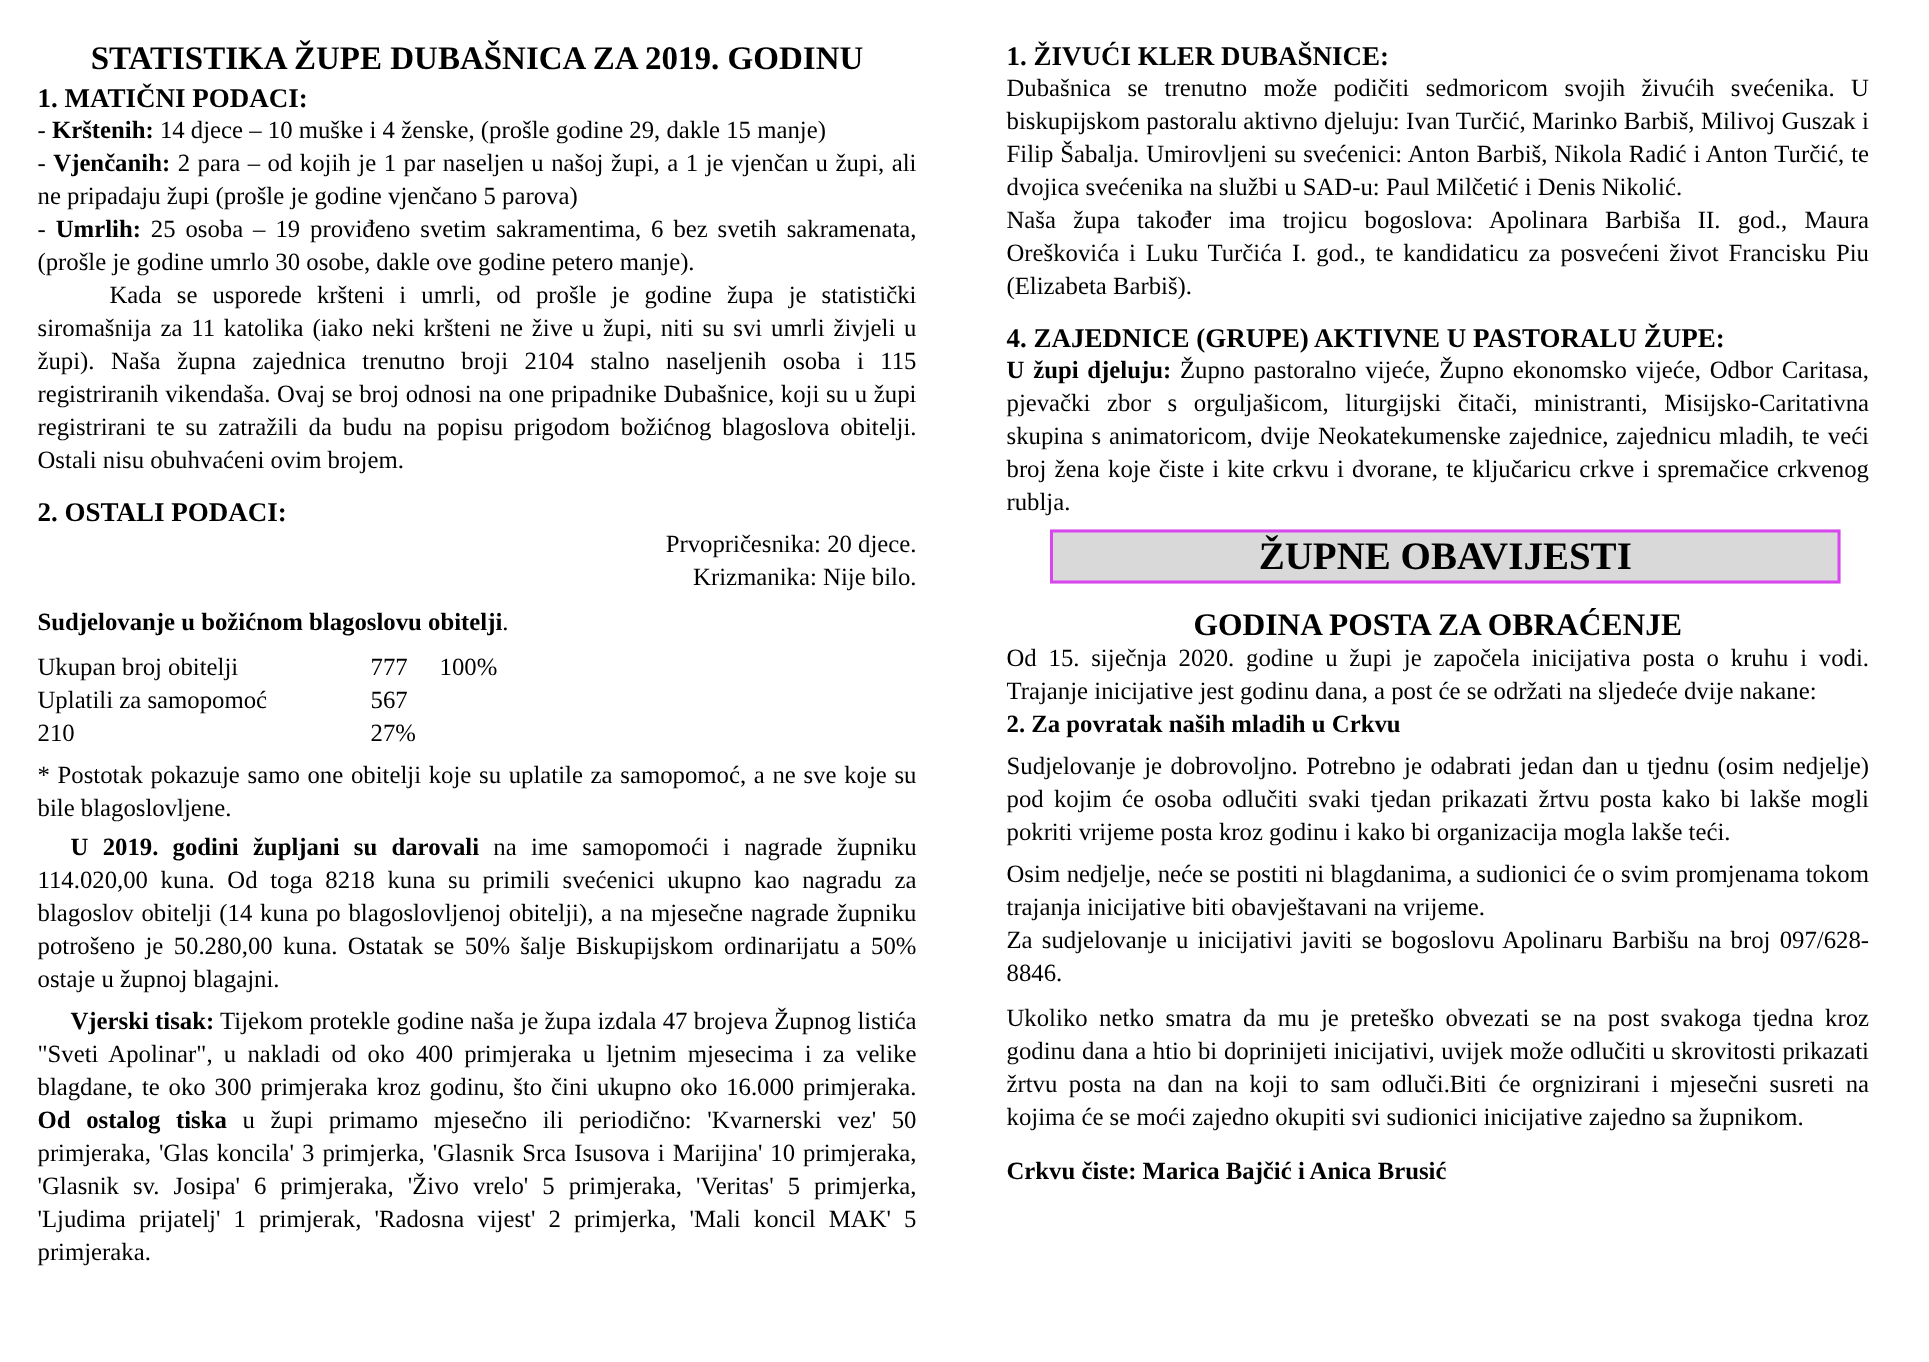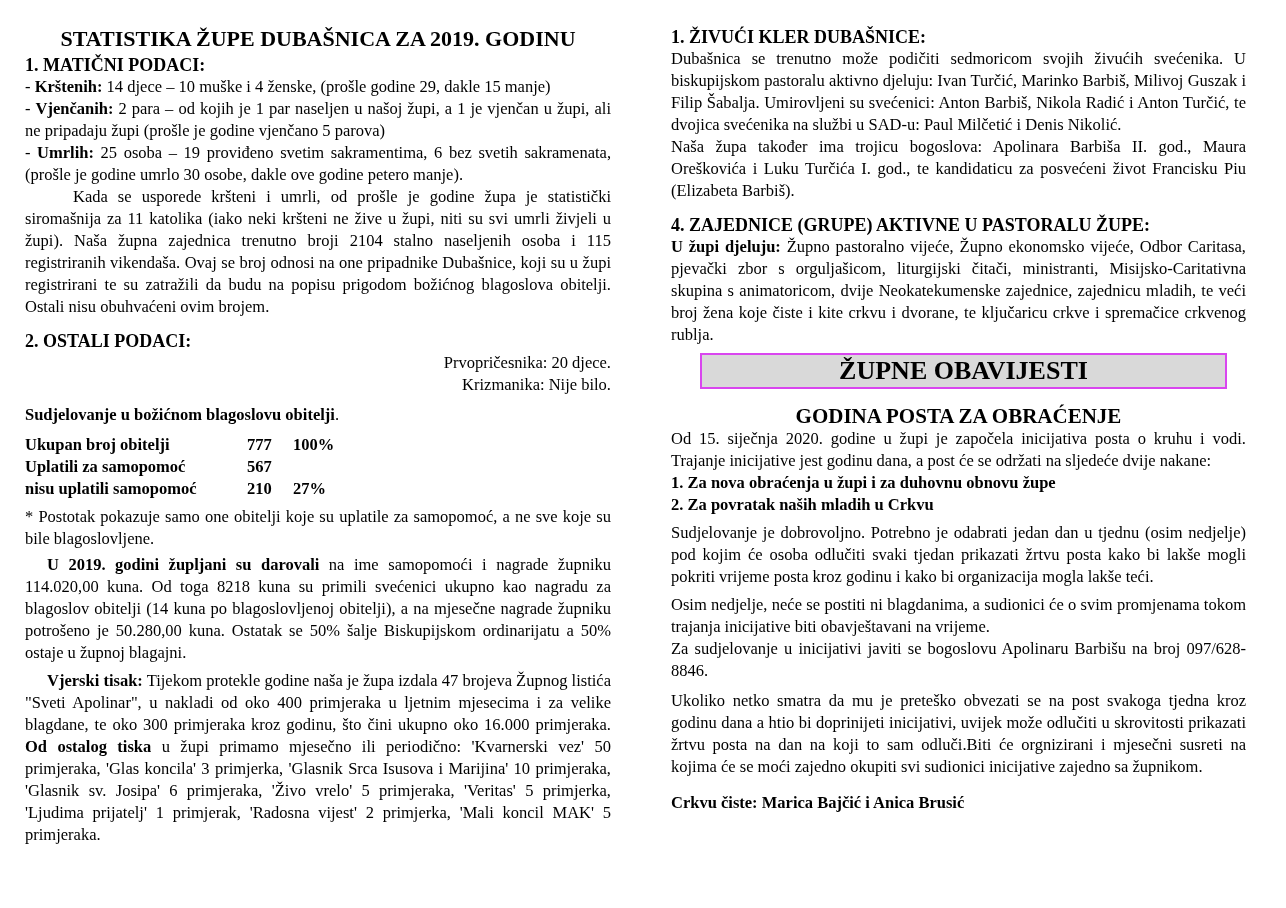--- a/index.html
+++ b/index.html
@@ -22,21 +22,21 @@
   .mt12{margin-top:12px;}
   .mt8{margin-top:8px;}
   .mt6{margin-top:6px;}
   .mt4{margin-top:4px;}
   .mt14{margin-top:14px;}
   .mt2{margin-top:2px;}
   .bold{font-weight:bold;}
 
   .bless-head{font-size:16.5px;line-height:22px;margin:8px 0 0 0;}
   .btable{margin-top:8px;}
-  .brow{display:grid;grid-template-columns:222px 46px auto;font-size:16.5px;line-height:22px;font-weight:bold;}
+  .brow{display:grid;grid-template-columns:222px 46px auto;font-size:16.5px;line-height:22px;}
   .brow span{display:block;}
 
   .banner{
     margin:7px 19px 15px 29px;
     border:2px solid #d946ef;
     background:#d9d9d9;
     text-align:center;
     font-weight:bold;
     font-size:26px;
     line-height:28px;
@@ -73,21 +73,20 @@
       <div class="brow">
         <span>Ukupan broj obitelji</span>
         <span>777</span>
         <span>100%</span>
       </div>
       <div class="brow">
         <span>Uplatili za samopomoć</span>
         <span>567</span>
       </div>
       <div class="brow">
-        <span>nisu uplatili samopomoć</span>
         <span>210</span>
         <span>27%</span>
       </div>
     </div>
 
     <p class="j mt6">* Postotak pokazuje samo one obitelji koje su uplatile za samopomoć, a ne sve koje su bile blagoslovljene.</p>
 
     <p class="j ind22 mt4"><span class="bold">U 2019. godini župljani su darovali</span><span> na ime samopomoći i nagrade župniku 114.020,00 kuna. Od toga 8218 kuna su primili svećenici ukupno kao nagradu za blagoslov obitelji (14 kuna po blagoslovljenoj obitelji), a na mjesečne nagrade župniku potrošeno je 50.280,00 kuna. Ostatak se 50% šalje Biskupijskom ordinarijatu a 50% ostaje u župnoj blagajni.</span></p>
 
     <p class="j ind22 mt6"><span class="bold">Vjerski tisak:</span><span> Tijekom protekle godine naša je župa izdala 47 brojeva Župnog listića "Sveti Apolinar", u nakladi od oko 400 primjeraka u ljetnim mjesecima i za velike blagdane, te oko 300 primjeraka kroz godinu, što čini ukupno oko 16.000 primjeraka. </span><span class="bold">Od ostalog tiska</span><span> u župi primamo mjesečno ili periodično: 'Kvarnerski vez' 50 primjeraka, 'Glas koncila' 3 primjerka, 'Glasnik Srca Isusova i Marijina' 10 primjeraka, 'Glasnik sv. Josipa' 6 primjeraka, 'Živo vrelo' 5 primjeraka, 'Veritas' 5 primjerka, 'Ljudima prijatelj' 1 primjerak, 'Radosna vijest' 2 primjerka, 'Mali koncil MAK' 5 primjeraka.</span></p>
@@ -99,21 +98,20 @@
     <p class="j">Naša župa također ima trojicu bogoslova: Apolinara Barbiša II. god., Maura Oreškovića i Luku Turčića I. god., te kandidaticu za posvećeni život Francisku Piu (Elizabeta Barbiš).</p>
 
     <h2 class="sec mt12">4. ZAJEDNICE (GRUPE) AKTIVNE U PASTORALU ŽUPE:</h2>
     <p class="j"><span class="bold">U župi djeluju:</span><span> Župno pastoralno vijeće, Župno ekonomsko vijeće, Odbor Caritasa, pjevački zbor s orguljašicom, liturgijski čitači, ministranti, Misijsko-Caritativna skupina s animatoricom, dvije Neokatekumenske zajednice, zajednicu mladih, te veći broj žena koje čiste i kite crkvu i dvorane, te ključaricu crkve i spremačice crkvenog rublja.</span></p>
 
     <div class="banner">ŽUPNE OBAVIJESTI</div>
 
     <h3 class="subhead">GODINA POSTA ZA OBRAĆENJE</h3>
     <p class="j">Od 15. siječnja 2020. godine u župi je započela inicijativa posta o kruhu i vodi. Trajanje inicijative jest godinu dana, a post će se održati na sljedeće dvije nakane:</p>
 
-    <p class="intent mt2">1. Za nova obraćenja u župi i za duhovnu obnovu župe</p>
     <p class="intent">2. Za povratak naših mladih u Crkvu</p>
 
     <p class="j mt6">Sudjelovanje je dobrovoljno. Potrebno je odabrati jedan dan u tjednu (osim nedjelje) pod kojim će osoba odlučiti svaki tjedan prikazati žrtvu posta kako bi lakše mogli pokriti vrijeme posta kroz godinu i kako bi organizacija mogla lakše teći.</p>
 
     <p class="j mt6">Osim nedjelje, neće se postiti ni blagdanima, a sudionici će o svim promjenama tokom trajanja inicijative biti obavještavani na vrijeme.</p>
     <p class="j">Za sudjelovanje u inicijativi javiti se bogoslovu Apolinaru Barbišu na broj 097/628-8846.</p>
 
     <p class="j mt8">Ukoliko netko smatra da mu je preteško obvezati se na post svakoga tjedna kroz godinu dana a htio bi doprinijeti inicijativi, uvijek može odlučiti u skrovitosti prikazati žrtvu posta na dan na koji to sam odluči.Biti će orgnizirani i mjesečni susreti na kojima će se moći zajedno okupiti svi sudionici inicijative zajedno sa župnikom.</p>
 
     <p class="j bold mt14">Crkvu čiste: Marica Bajčić i Anica Brusić</p>

